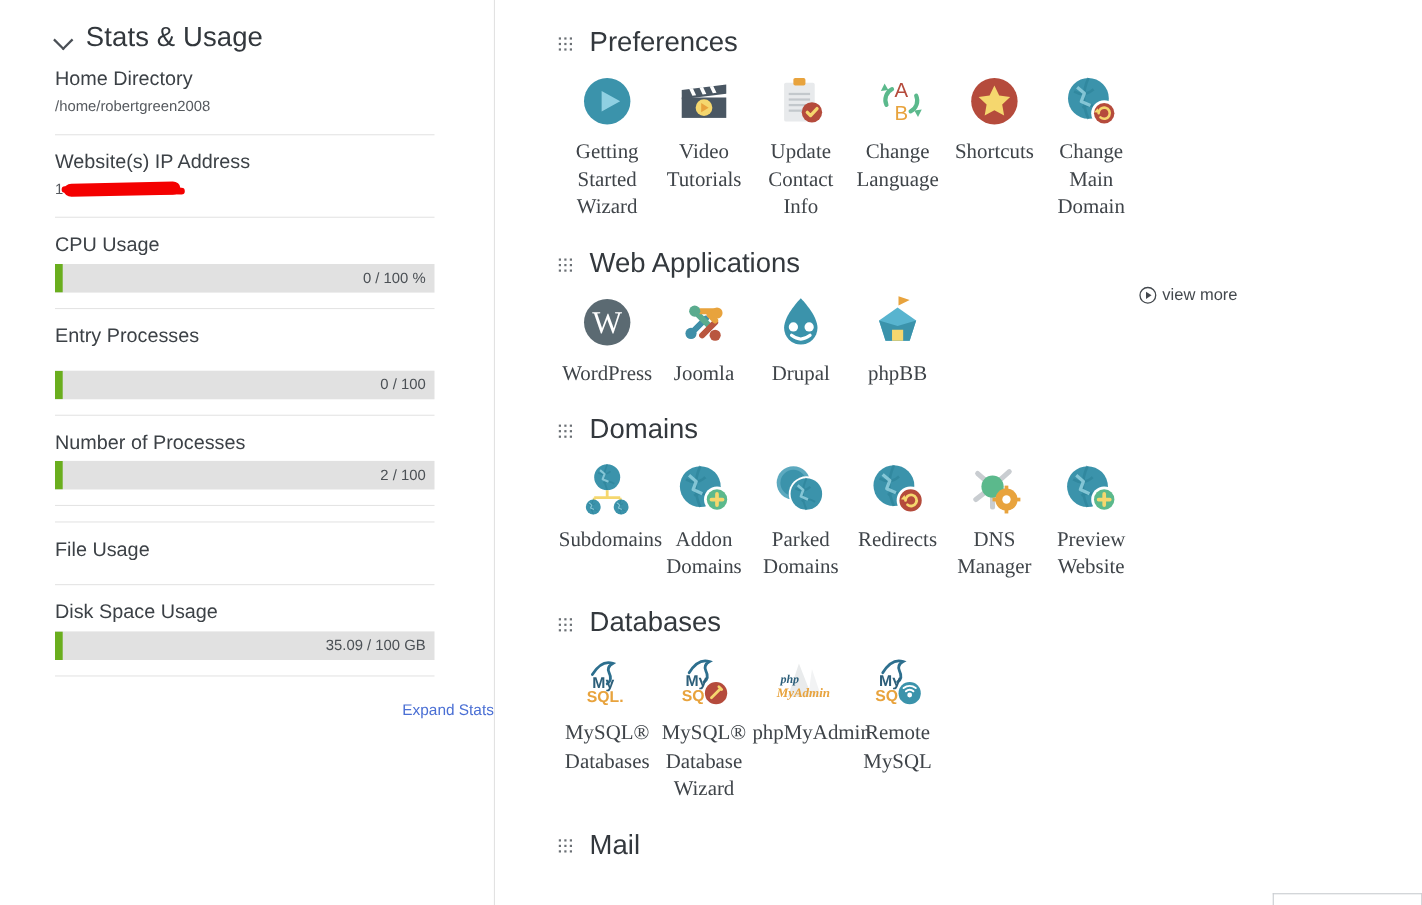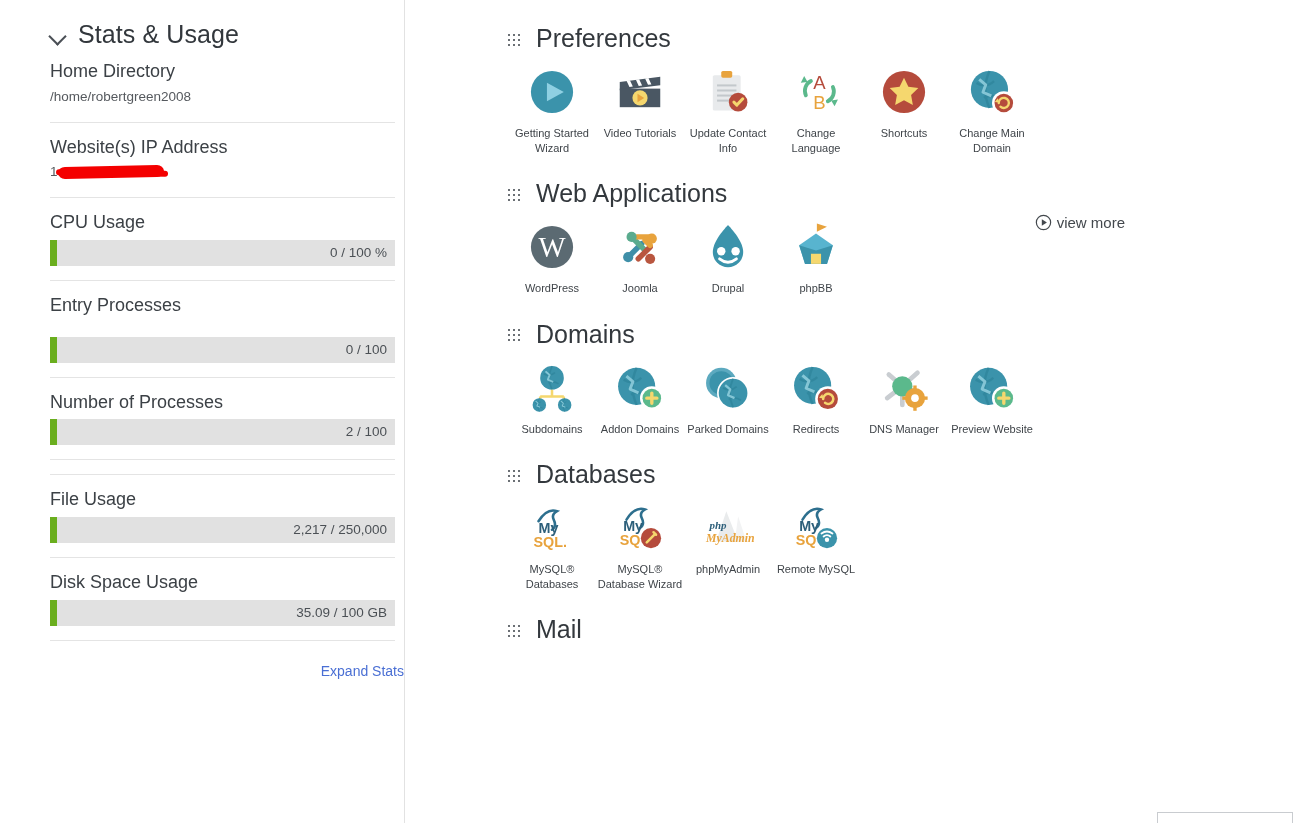--- a/index.html
+++ b/index.html
@@ -8,21 +8,21 @@
     width: 1293px; height: 823px;
     background: #ffffff;
     font-family: "Liberation Sans", sans-serif;
     overflow: hidden;
   }
   .page { position: relative; width: 1293px; height: 823px; background:#fff; }
 
   
   .sidebar {
     position: absolute; left: 0; top: 0;
-    width: 405px; height: 823px;
+    width: 450px; height: 823px;
     background: #fff;
     border-right: 1px solid #e2e2e2;
     padding: 0;
     overflow: hidden;
   }
   .stats-header {
     display: flex; align-items: center; gap: 12px;
     padding: 22px 0 0 50px;
     color: #3a3f44;
   }
@@ -123,22 +123,22 @@
   }
   .vm-icon { width: 17px; height: 17px; flex:none; }
 
   .tiles { display: flex; align-items: flex-start; gap: 0; flex-wrap: nowrap; }
   .tile {
     width: 88px; display:flex; flex-direction:column; align-items:center;
     cursor: pointer; padding-top: 8px;
   }
   .tile-icon { width: 54px; height: 54px; display:block; }
   .tile-label {
-    margin-top: 7px; text-align:center; font-size: 11px; color: #3f4449;
-    line-height: 1.32; width: 88px;
+    margin-top: 7px; text-align:center; font-size: 19px; color: #3f4449;
+    line-height: 1.32; width: 88px; font-family: Liberation Serif, serif;
   }
 
   
   .corner-widget {
     position: absolute; left: 1157px; top: 812px;
     width: 136px; height: 40px;
     background: #ffffff; border: 1px solid #c9ccd0; border-bottom:none;
     display:flex; align-items:center; gap:6px; padding: 4px 8px;
     overflow:hidden;
   }
@@ -193,24 +193,20 @@
           <div class="stat-name">Number of Processes</div>
           <div class="bar" style="background: rgb(225, 225, 225);">
             <div class="bar-fill" style="width: 2%; background: rgb(106, 174, 30);"></div>
             <div class="bar-label">2 / 100</div>
           </div>
         </div>
         <div class="stat-sep"></div>
         <div class="stat-sep"></div>
         <div class="stat-block">
           <div class="stat-name">File Usage</div>
-          <div class="bar" style="background: rgb(225, 225, 225);">
-            <div class="bar-fill" style="width: 2%; background: rgb(106, 174, 30);"></div>
-            <div class="bar-label">2,217 / 250,000</div>
-          </div>
         </div>
         <div class="stat-sep"></div>
         <div class="stat-block">
           <div class="stat-name">Disk Space Usage</div>
           <div class="bar" style="background: rgb(225, 225, 225);">
             <div class="bar-fill" style="width: 2%; background: rgb(106, 174, 30);"></div>
             <div class="bar-label">35.09 / 100 GB</div>
           </div>
         </div>
         <div class="stat-sep"></div>

